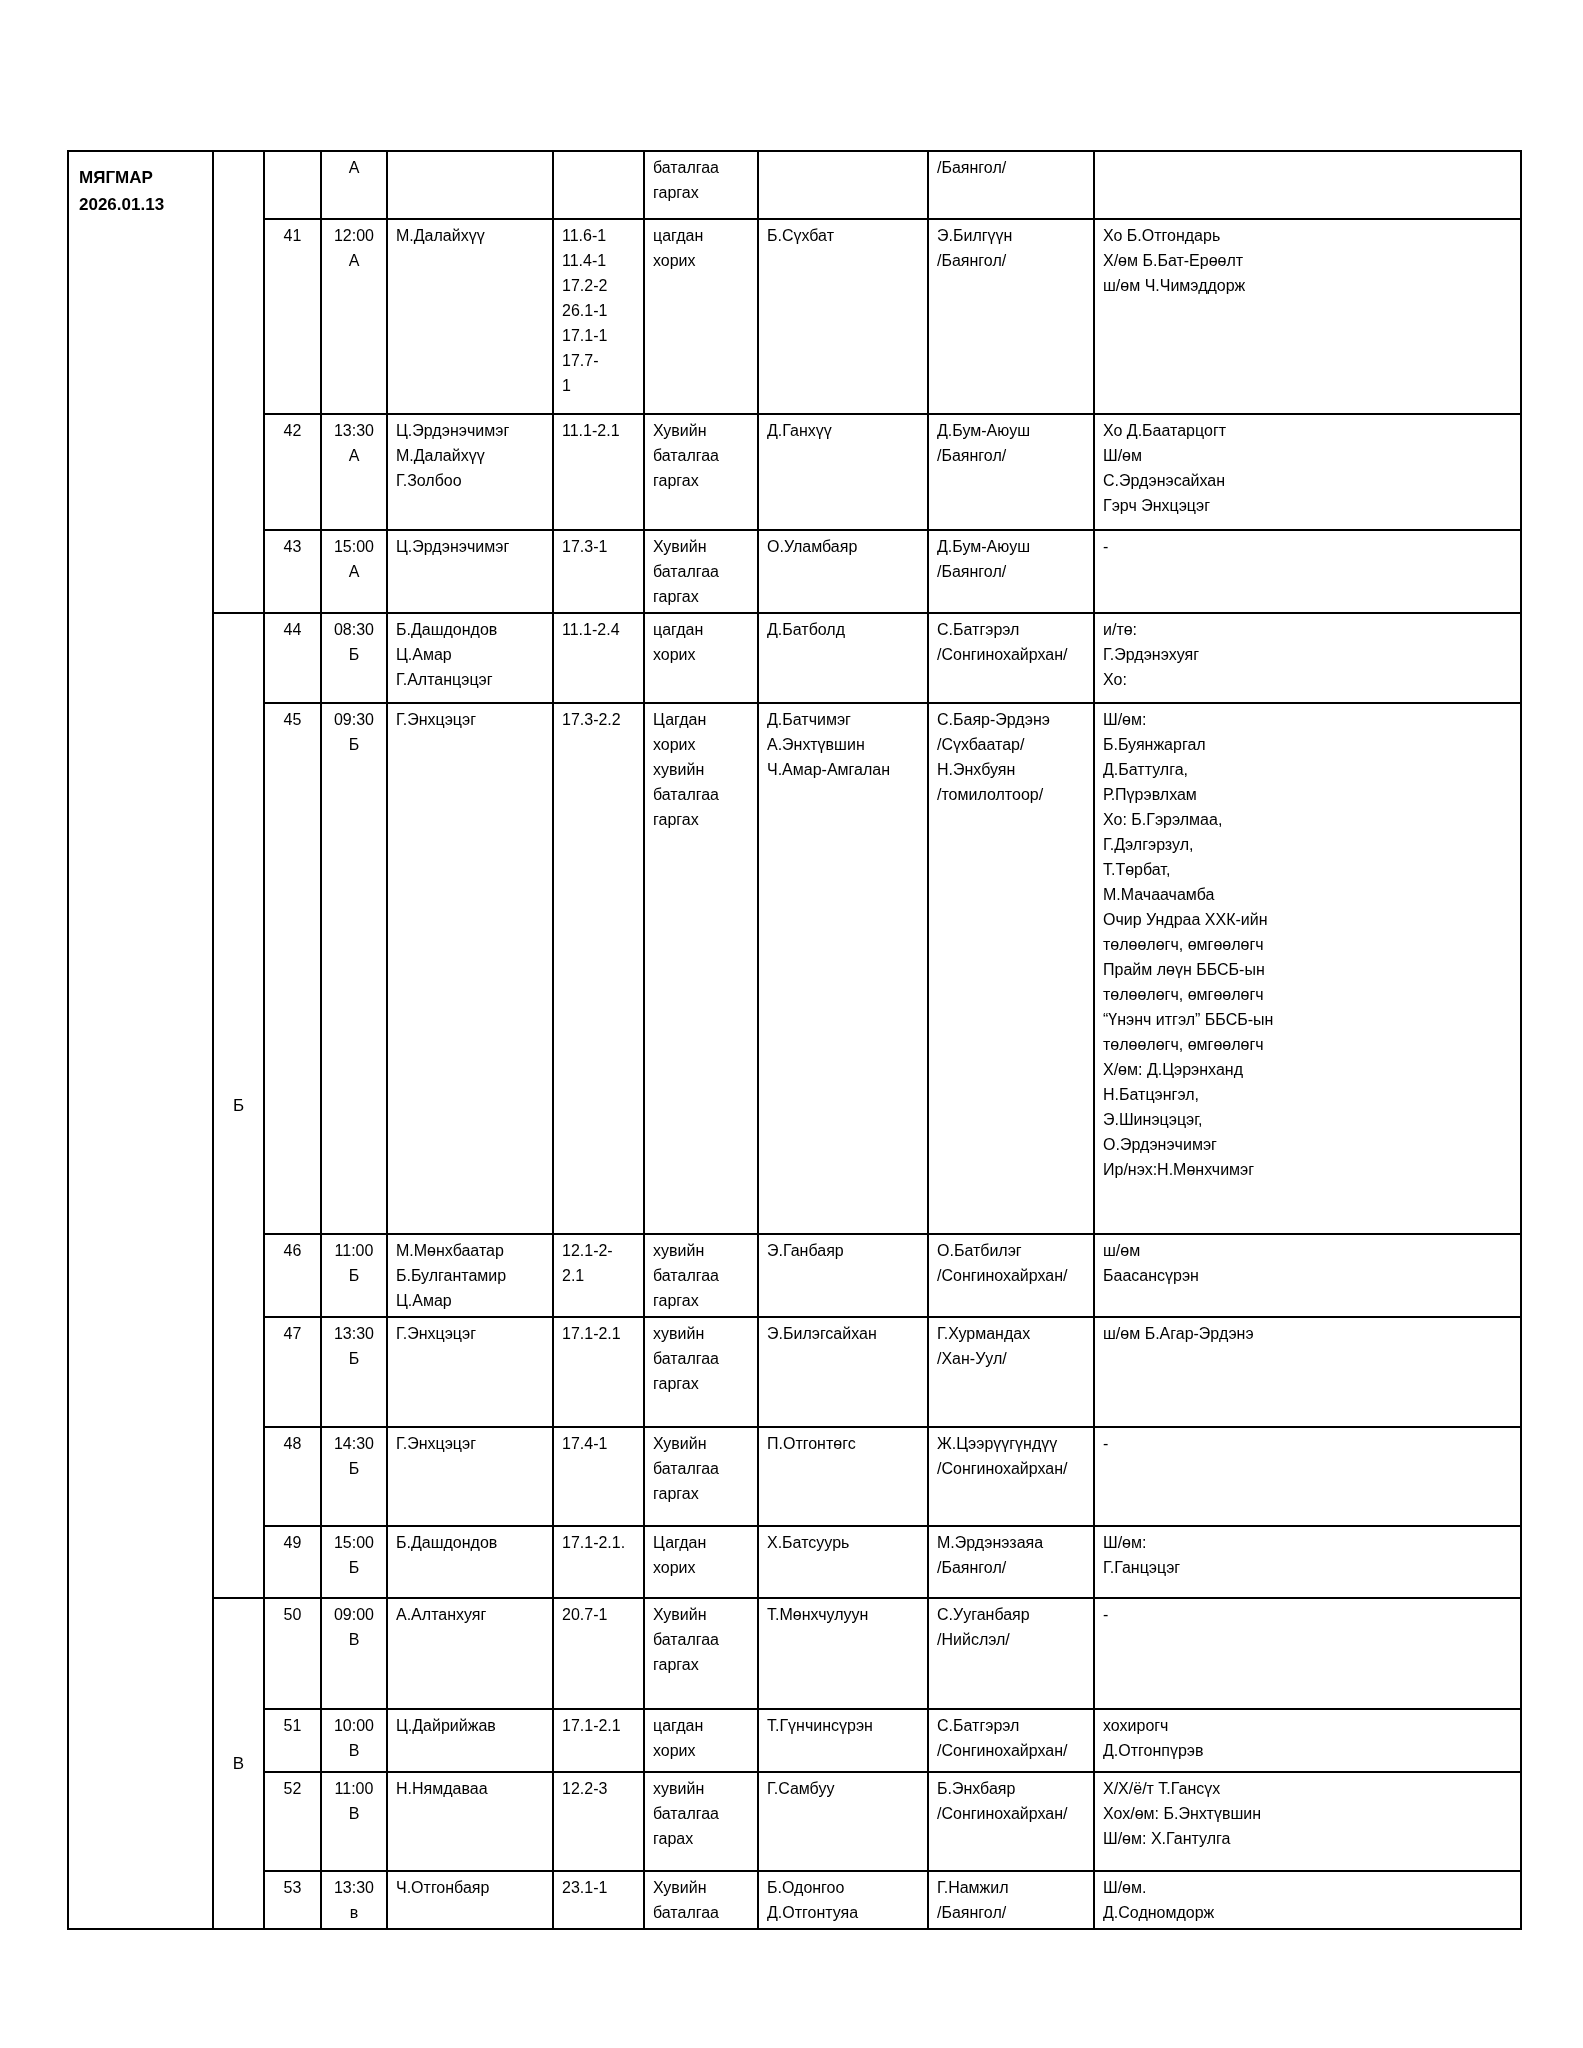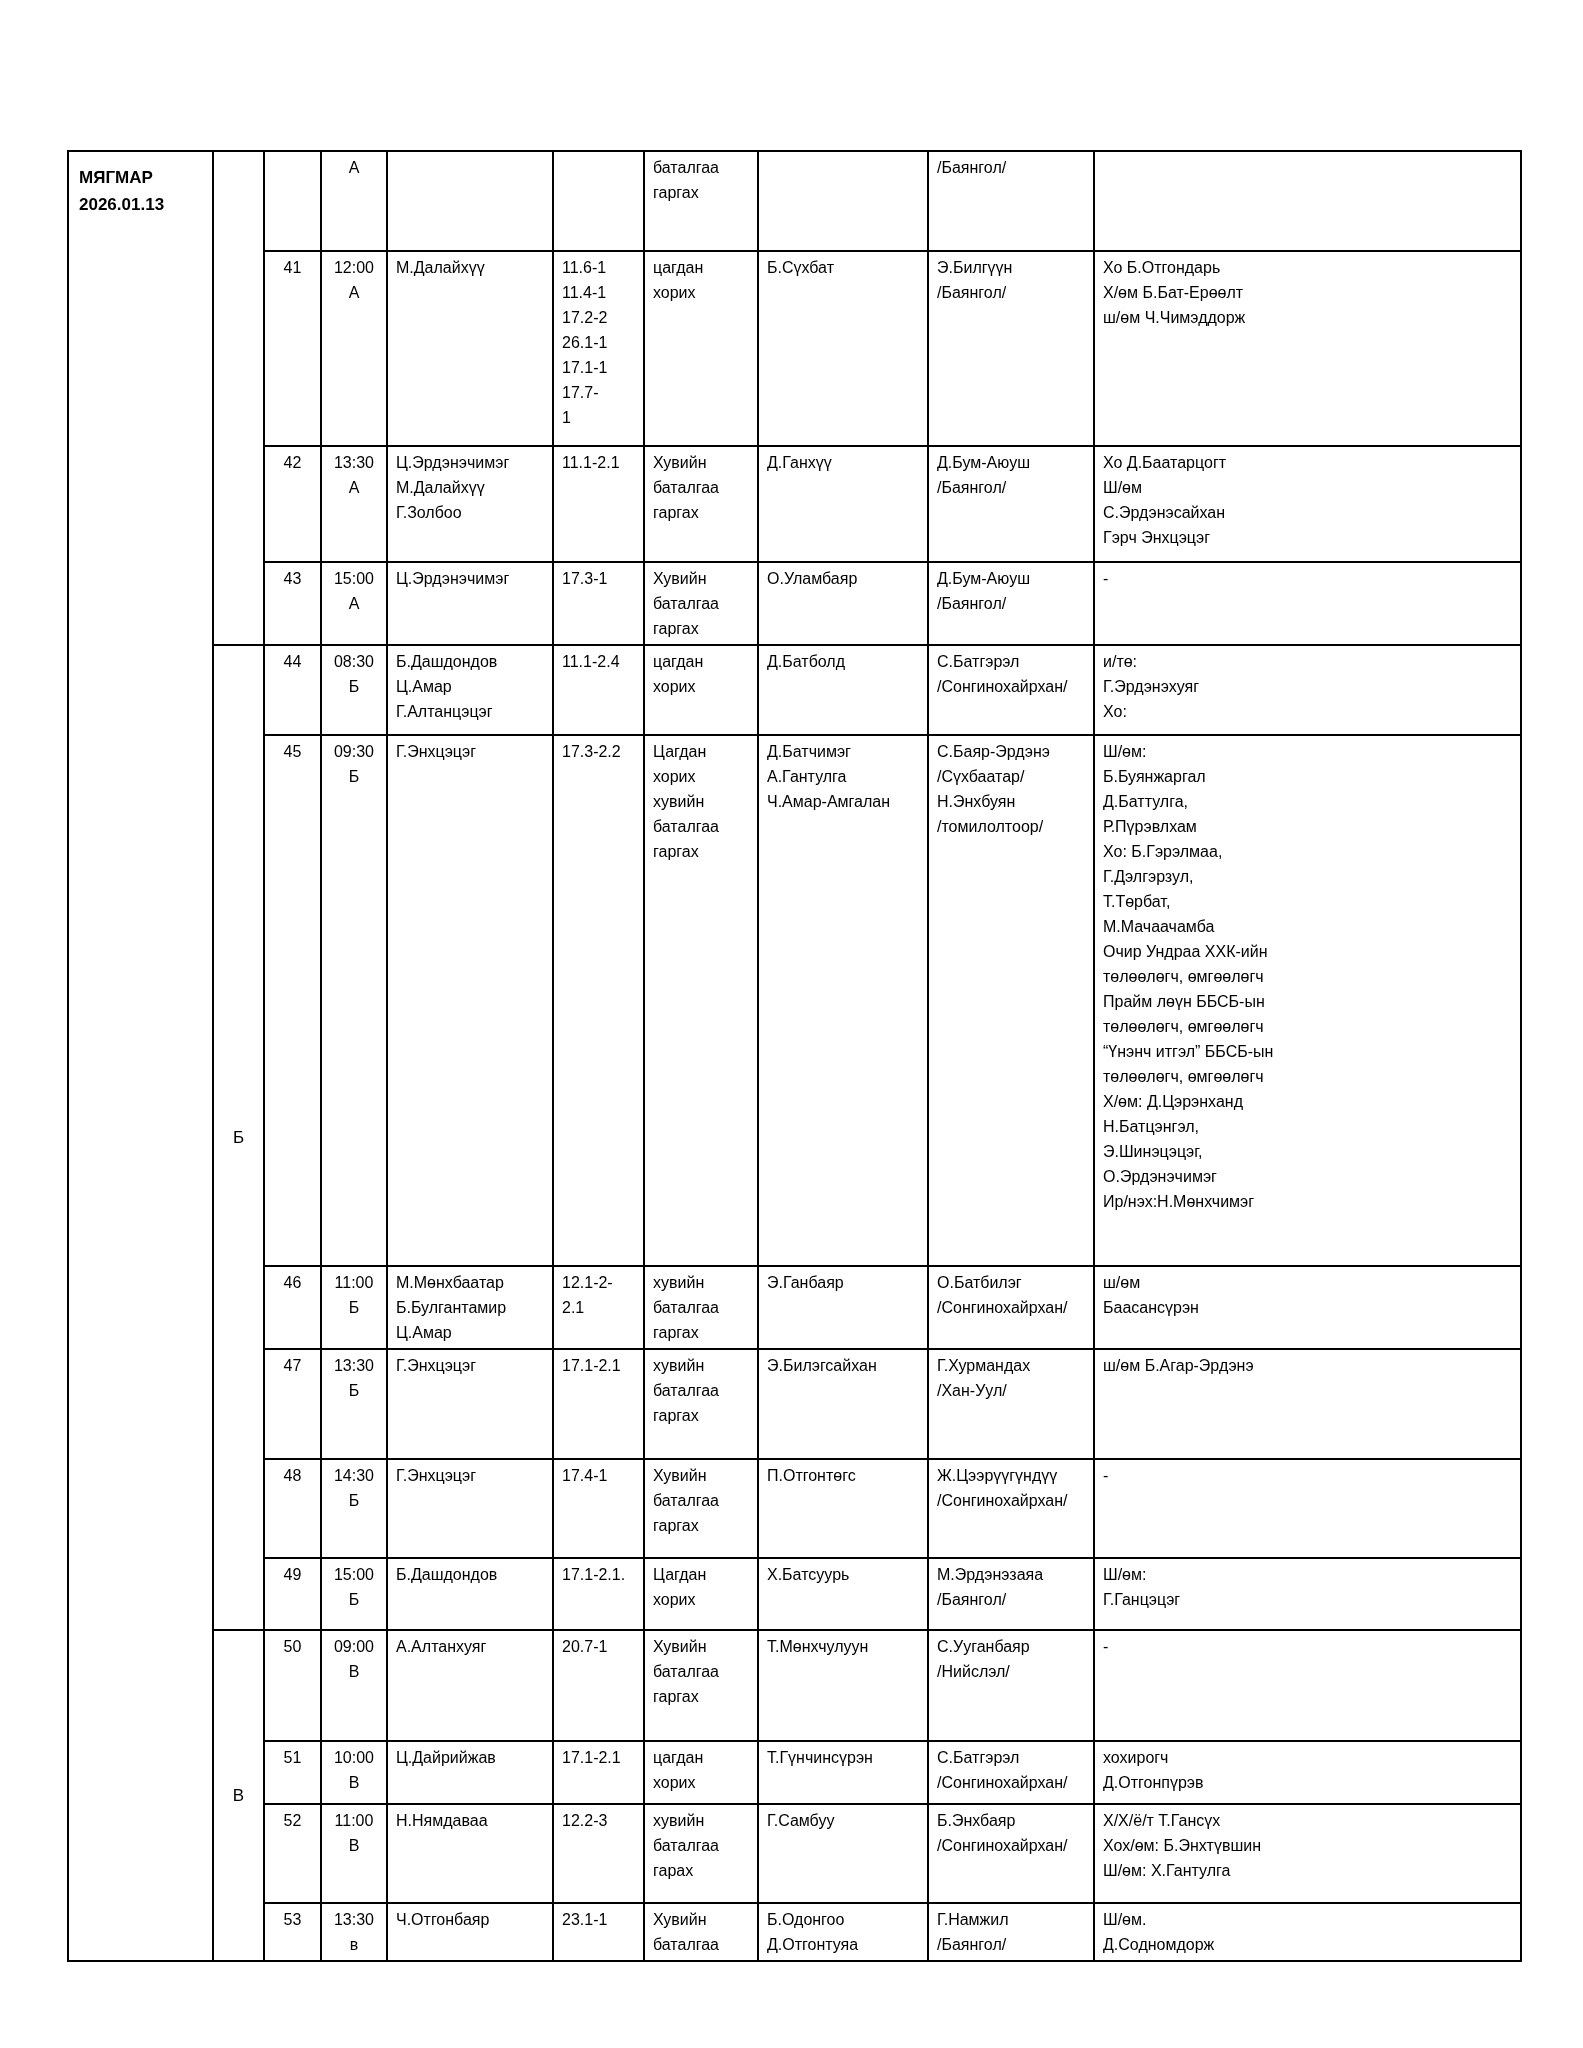--- a/index.html
+++ b/index.html
@@ -60,21 +60,21 @@
     <col style="width:66px">
       <col style="width:166px">
       <col style="width:91px">
     <col style="width:114px">
       <col style="width:170px">
       <col style="width:166px">
     <col style="width:427px">
   </colgroup>
 
   <tbody>
-      <tr style="height:100px">
+      <tr style="height:68px">
     <td class="day-cell" rowspan="14">
           <div>МЯГМАР</div>
           <div>2026.01.13</div>
         </td>
     <td class="grp-cell" rowspan="4"></td>
     <td class="num-cell"></td>
     <td class="time-cell">А</td>
     <td></td>
     <td></td>
     <td>баталгаа
@@ -160,21 +160,21 @@
     <td class="num-cell">45</td>
     <td class="time-cell"><div>09:30</div><div>Б</div></td>
     <td>Г.Энхцэцэг</td>
     <td>17.3-2.2</td>
     <td>Цагдан
 хорих
 хувийн
 баталгаа
 гаргах</td>
     <td>Д.Батчимэг
-А.Гантулга
+А.Энхтүвшин
 Ч.Амар-Амгалан</td>
     <td>С.Баяр-Эрдэнэ
 /Сүхбаатар/
 Н.Энхбуян
 /томилолтоор/</td>
     <td>Ш/өм:
 Б.Буянжаргал
 Д.Баттулга,
 Р.Пүрэвлхам
 Хо: Б.Гэрэлмаа,

